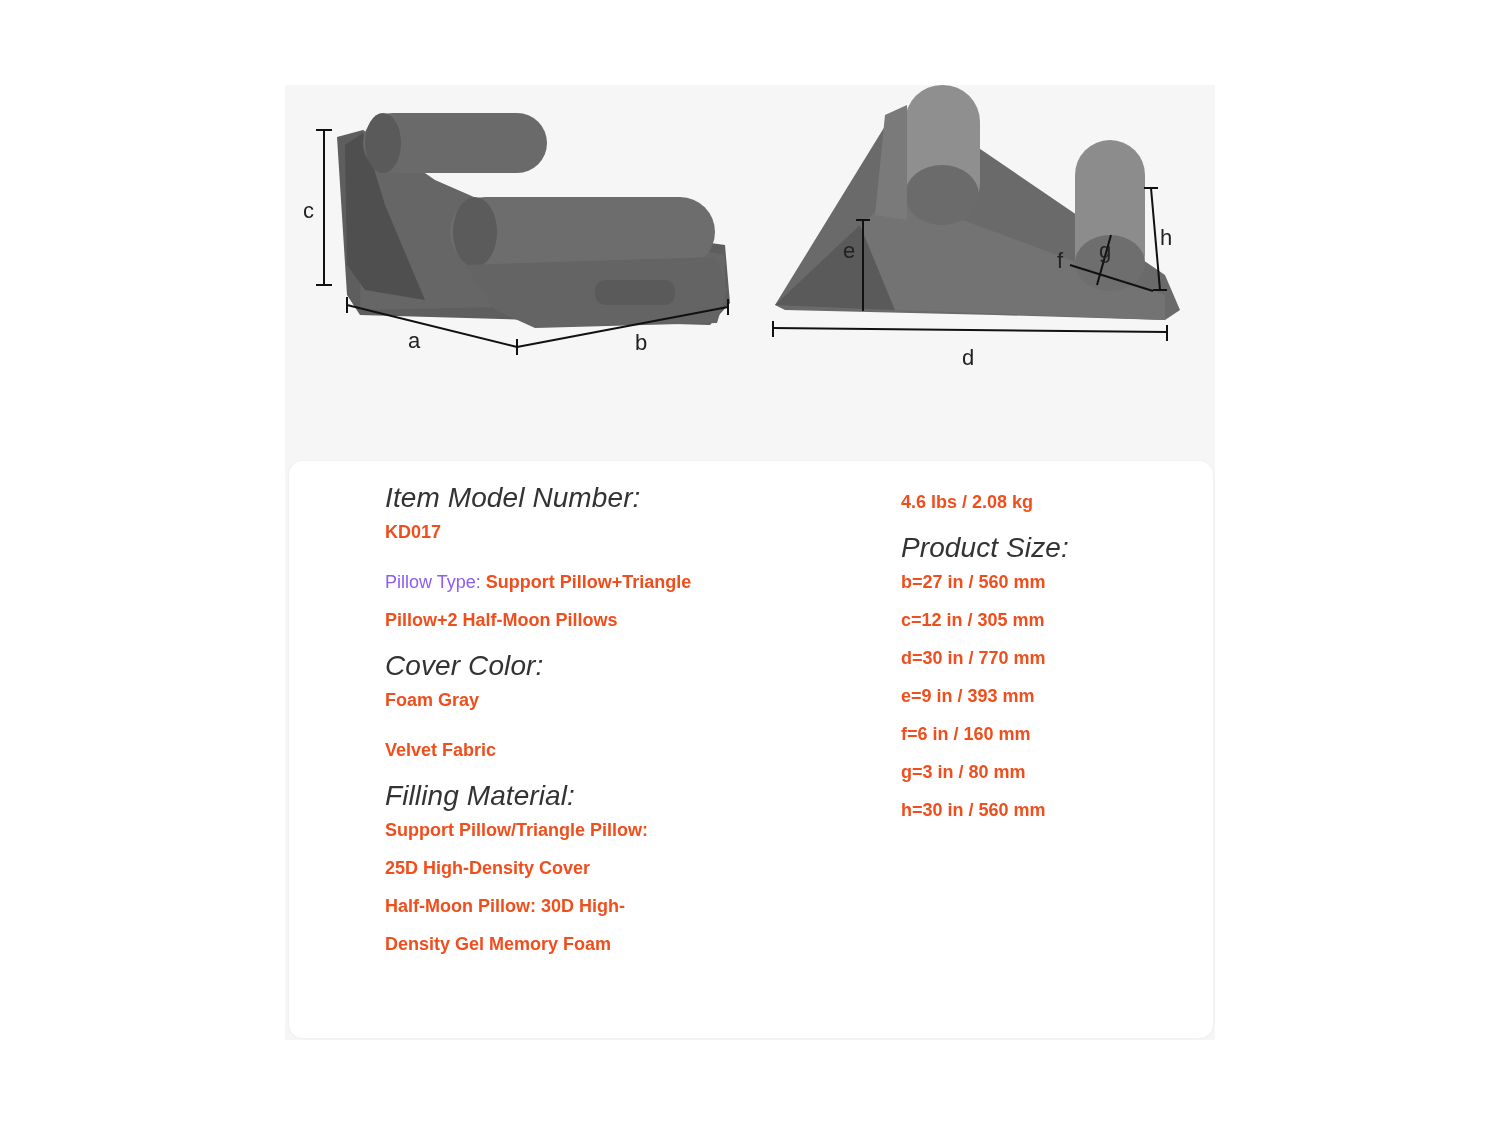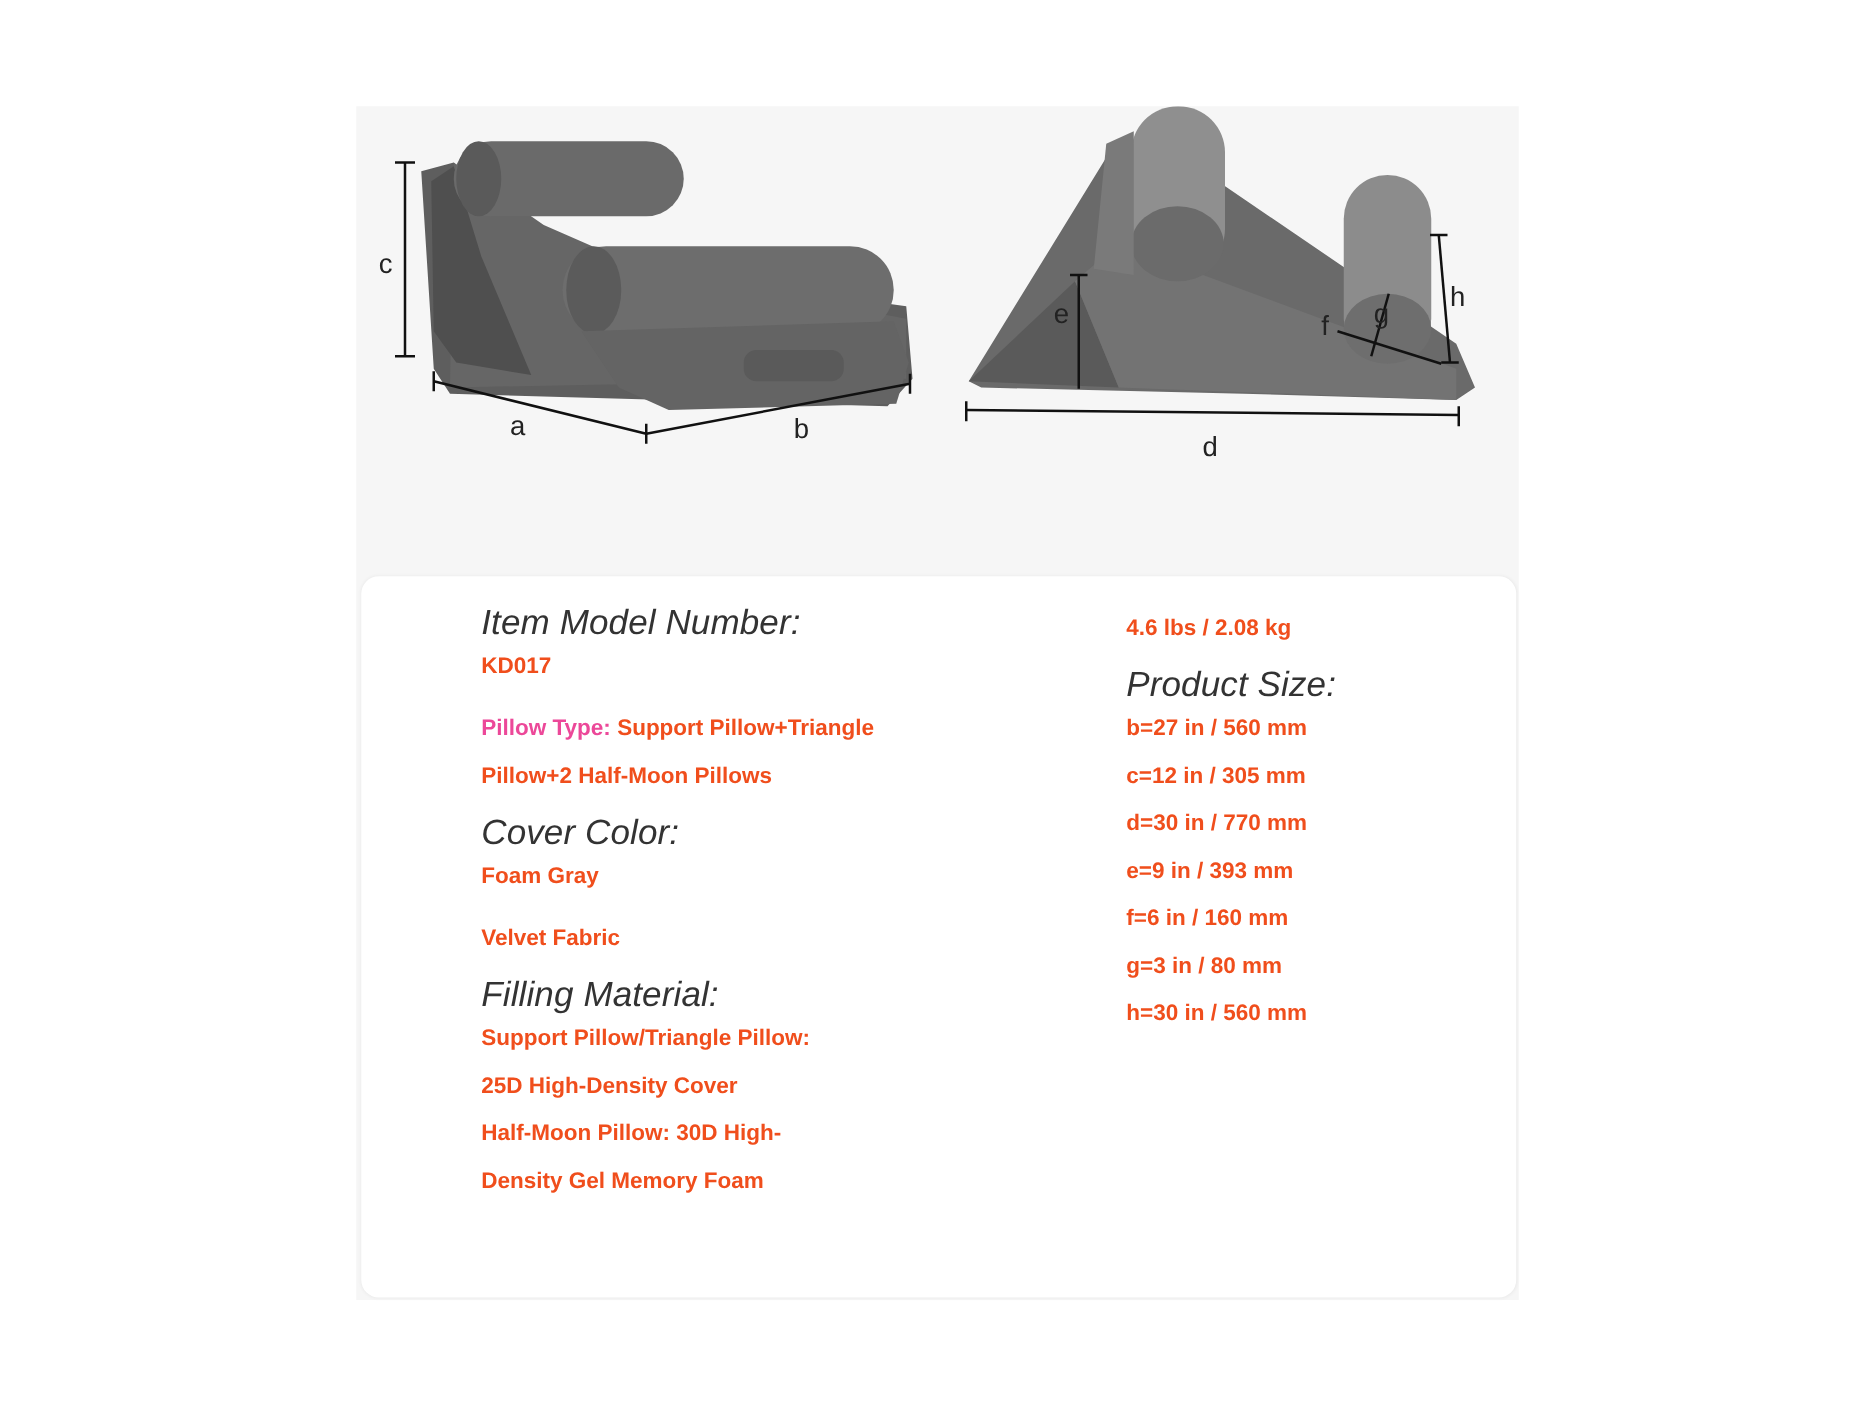--- a/index.html
+++ b/index.html
@@ -8,21 +8,21 @@
   .panel { position:absolute; left:285px; top:85px; width:930px; height:955px; background:#f6f6f6; }
   .illus { position:absolute; left:0; top:0; width:930px; height:380px; }
   .card { position:absolute; left:289px; top:461px; width:924px; height:577px; background:#ffffff;
           border-radius:14px; box-shadow:0 0 3px rgba(0,0,0,0.06); }
   .col { position:absolute; }
   .col-left { left:385px; top:483px; width:460px; }
   .col-right { left:901px; top:483px; width:300px; }
   .lbl { color:#333333; font-size:28px; line-height:30px; letter-spacing:0.1px;font-style:italic; }
   .val { color:#f04e1c; font-size:18px; font-weight:bold; line-height:38px; }
   .grp { margin-bottom:12px; }
-  .inline-lbl { color:#ec4899; font-weight:bold; }
+  .inline-lbl { color:#8b5cf6; font-weight:normal; }
   .dim-lbl { font-family:"Liberation Sans", sans-serif; font-size:22px; fill:#222; }
 </style>
 </head>
 <body>
 
 <div class="panel">
   <svg class="illus" viewBox="0 0 930 380" width="930" height="380">
 
     <g>
       <path d="M52,52 L78,45 L150,120 L440,160 L445,218 L425,240 L75,230 L62,210 Z" fill="#5e5e5e"></path>

